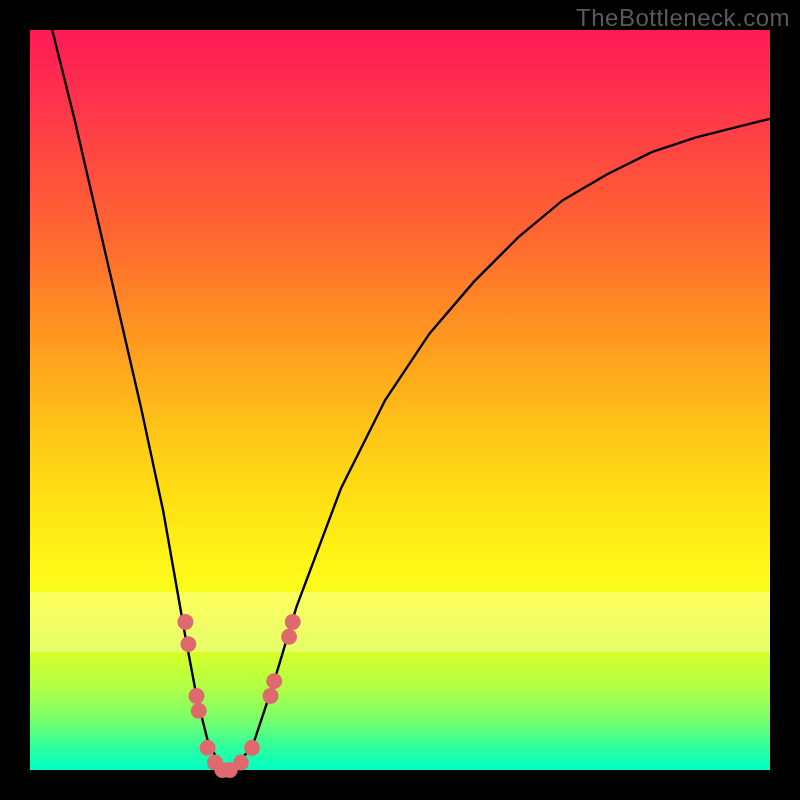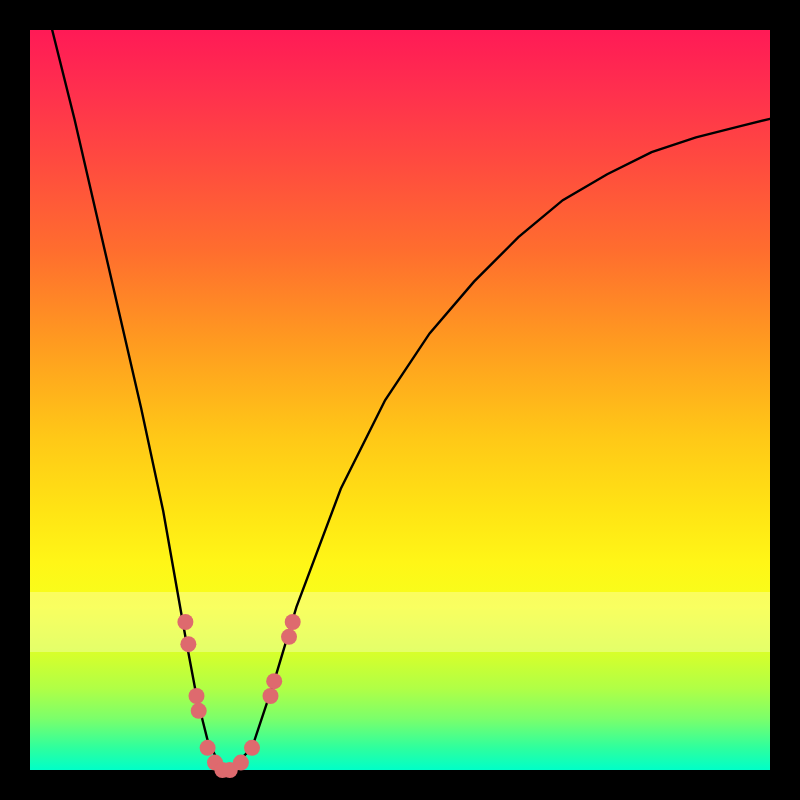--- a/index.html
+++ b/index.html
@@ -91,14 +91,15 @@
           <circle cx="222.00" cy="717.80" r="8" fill="#de6a6e"></circle>
           <circle cx="240.50" cy="666.00" r="8" fill="#de6a6e"></circle>
           <circle cx="244.20" cy="651.20" r="8" fill="#de6a6e"></circle>
           <circle cx="259.00" cy="606.80" r="8" fill="#de6a6e"></circle>
           <circle cx="262.70" cy="592.00" r="8" fill="#de6a6e"></circle>
         </g>
     </svg>
 
   </div>
 
+  <div class="attribution">TheBottleneck.com</div>
 
 </div>
 
 </body></html>

